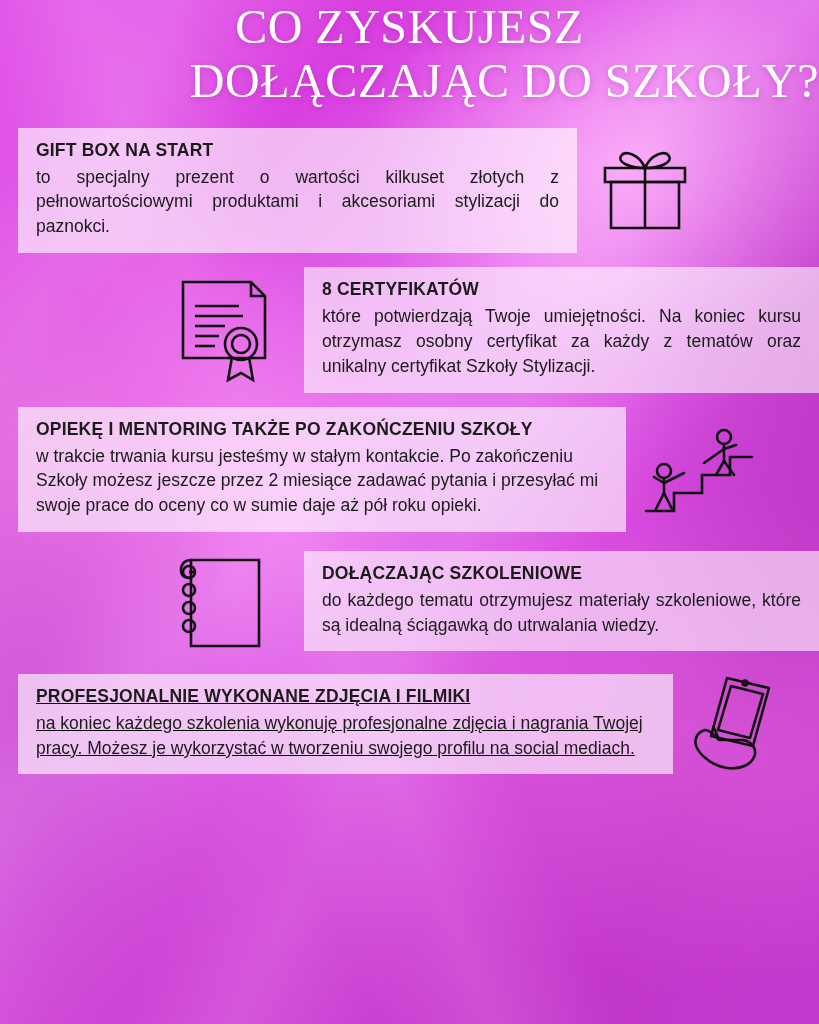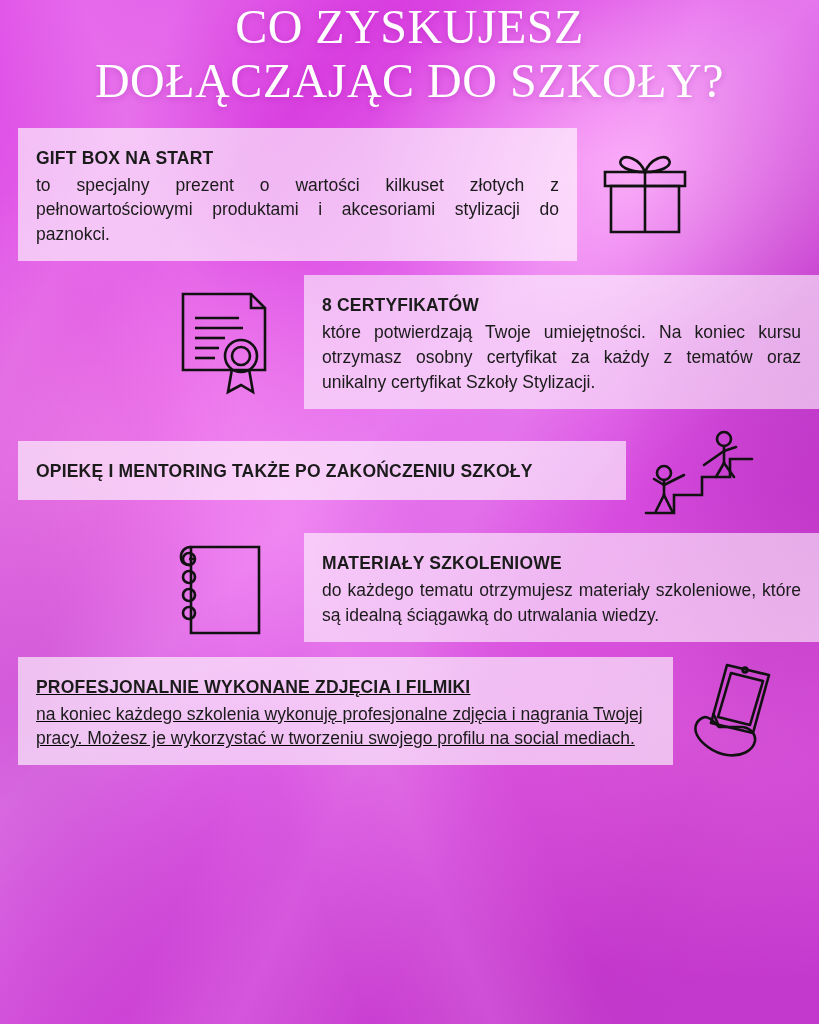--- a/index.html
+++ b/index.html
@@ -49,37 +49,37 @@
     position: relative;
     text-align: center;
     font-family: "Liberation Serif", serif;
     color: #ffffff;
     font-size: 48px;
     line-height: 1.12;
     letter-spacing: 0.5px;
     text-shadow: 0 2px 6px rgba(130,0,140,0.25);
   }
   .title .l1 { display: block; }
-  .title .l2 { display: block; }
+  .title .l2 { display: block; text-align: right; }
 
   .blocks {
     position: relative;
     margin-top: 20px;
   }
 
   .row {
     position: relative;
     display: flex;
     align-items: center;
     margin-bottom: 12px;
   }
 
   .card {
     background: rgba(255,255,255,0.62);
-    padding: 20px 18px 14px 18px;
+    padding: 12px 18px 14px 18px;
   }
   .card.light { background: rgba(255,255,255,0.58); }
 
   .card h3 {
     font-size: 17.5px;
     font-weight: bold;
     color: #1b1b1b;
     letter-spacing: 0.2px;
     margin-bottom: 4px;
   }
@@ -159,20 +159,21 @@
       </div>
       <div class="card light">
         <h3>8 CERTYFIKATÓW</h3>
         <p>które potwierdzają Twoje umiejętności. Na koniec kursu otrzymasz osobny certyfikat za każdy z tematów oraz unikalny certyfikat Szkoły Stylizacji.</p>
       </div>
     </div>
 
     <div class="row row-3" style="margin-top:14px;">
       <div class="card">
         <h3>OPIEKĘ I MENTORING TAKŻE PO ZAKOŃCZENIU SZKOŁY</h3>
+        <p class="nojust">w trakcie trwania kursu jesteśmy w stałym kontakcie. Po zakończeniu Szkoły możesz jeszcze przez 2 miesiące zadawać pytania i przesyłać mi swoje prace do oceny co w sumie daje aż pół roku opieki.</p>
       </div>
       <div class="icon-wrap">
         <svg width="116" height="96" viewBox="0 0 116 96" fill="none" stroke="#111" stroke-width="2.6" stroke-linecap="round">
 
           <path d="M6 90 H34 V72 H62 V54 H90 V36 H112"></path>
 
           <circle cx="24" cy="50" r="7"></circle>
           <path d="M24 57 V72"></path>
           <path d="M24 62 L14 56"></path>
           <path d="M24 62 L44 52"></path>
@@ -195,21 +196,21 @@
           <path d="M18 14 H86 V100 H18 Z"></path>
           <path d="M18 14 C12 14 8 18 8 24 C8 30 12 32 18 32"></path>
           <circle cx="16" cy="26" r="6"></circle>
           <circle cx="16" cy="44" r="6"></circle>
           <circle cx="16" cy="62" r="6"></circle>
           <circle cx="16" cy="80" r="6"></circle>
           <path d="M22 26 H16"></path>
         </svg>
       </div>
       <div class="card light">
-        <h3>MATERIAŁY SZKOLENIOWE</h3>
+        <h3>DOŁĄCZAJĄC SZKOLENIOWE</h3>
         <p>do każdego tematu otrzymujesz materiały szkoleniowe, które są idealną ściągawką do utrwalania wiedzy.</p>
       </div>
     </div>
 
     <div class="row row-5" style="margin-top:14px;text-decoration:underline;">
       <div class="card">
         <h3>PROFESJONALNIE WYKONANE ZDJĘCIA I FILMIKI</h3>
         <p class="nojust">na koniec każdego szkolenia wykonuję profesjonalne zdjęcia i nagrania Twojej pracy. Możesz je wykorzystać w tworzeniu swojego profilu na social mediach.</p>
       </div>
       <div class="icon-wrap">

